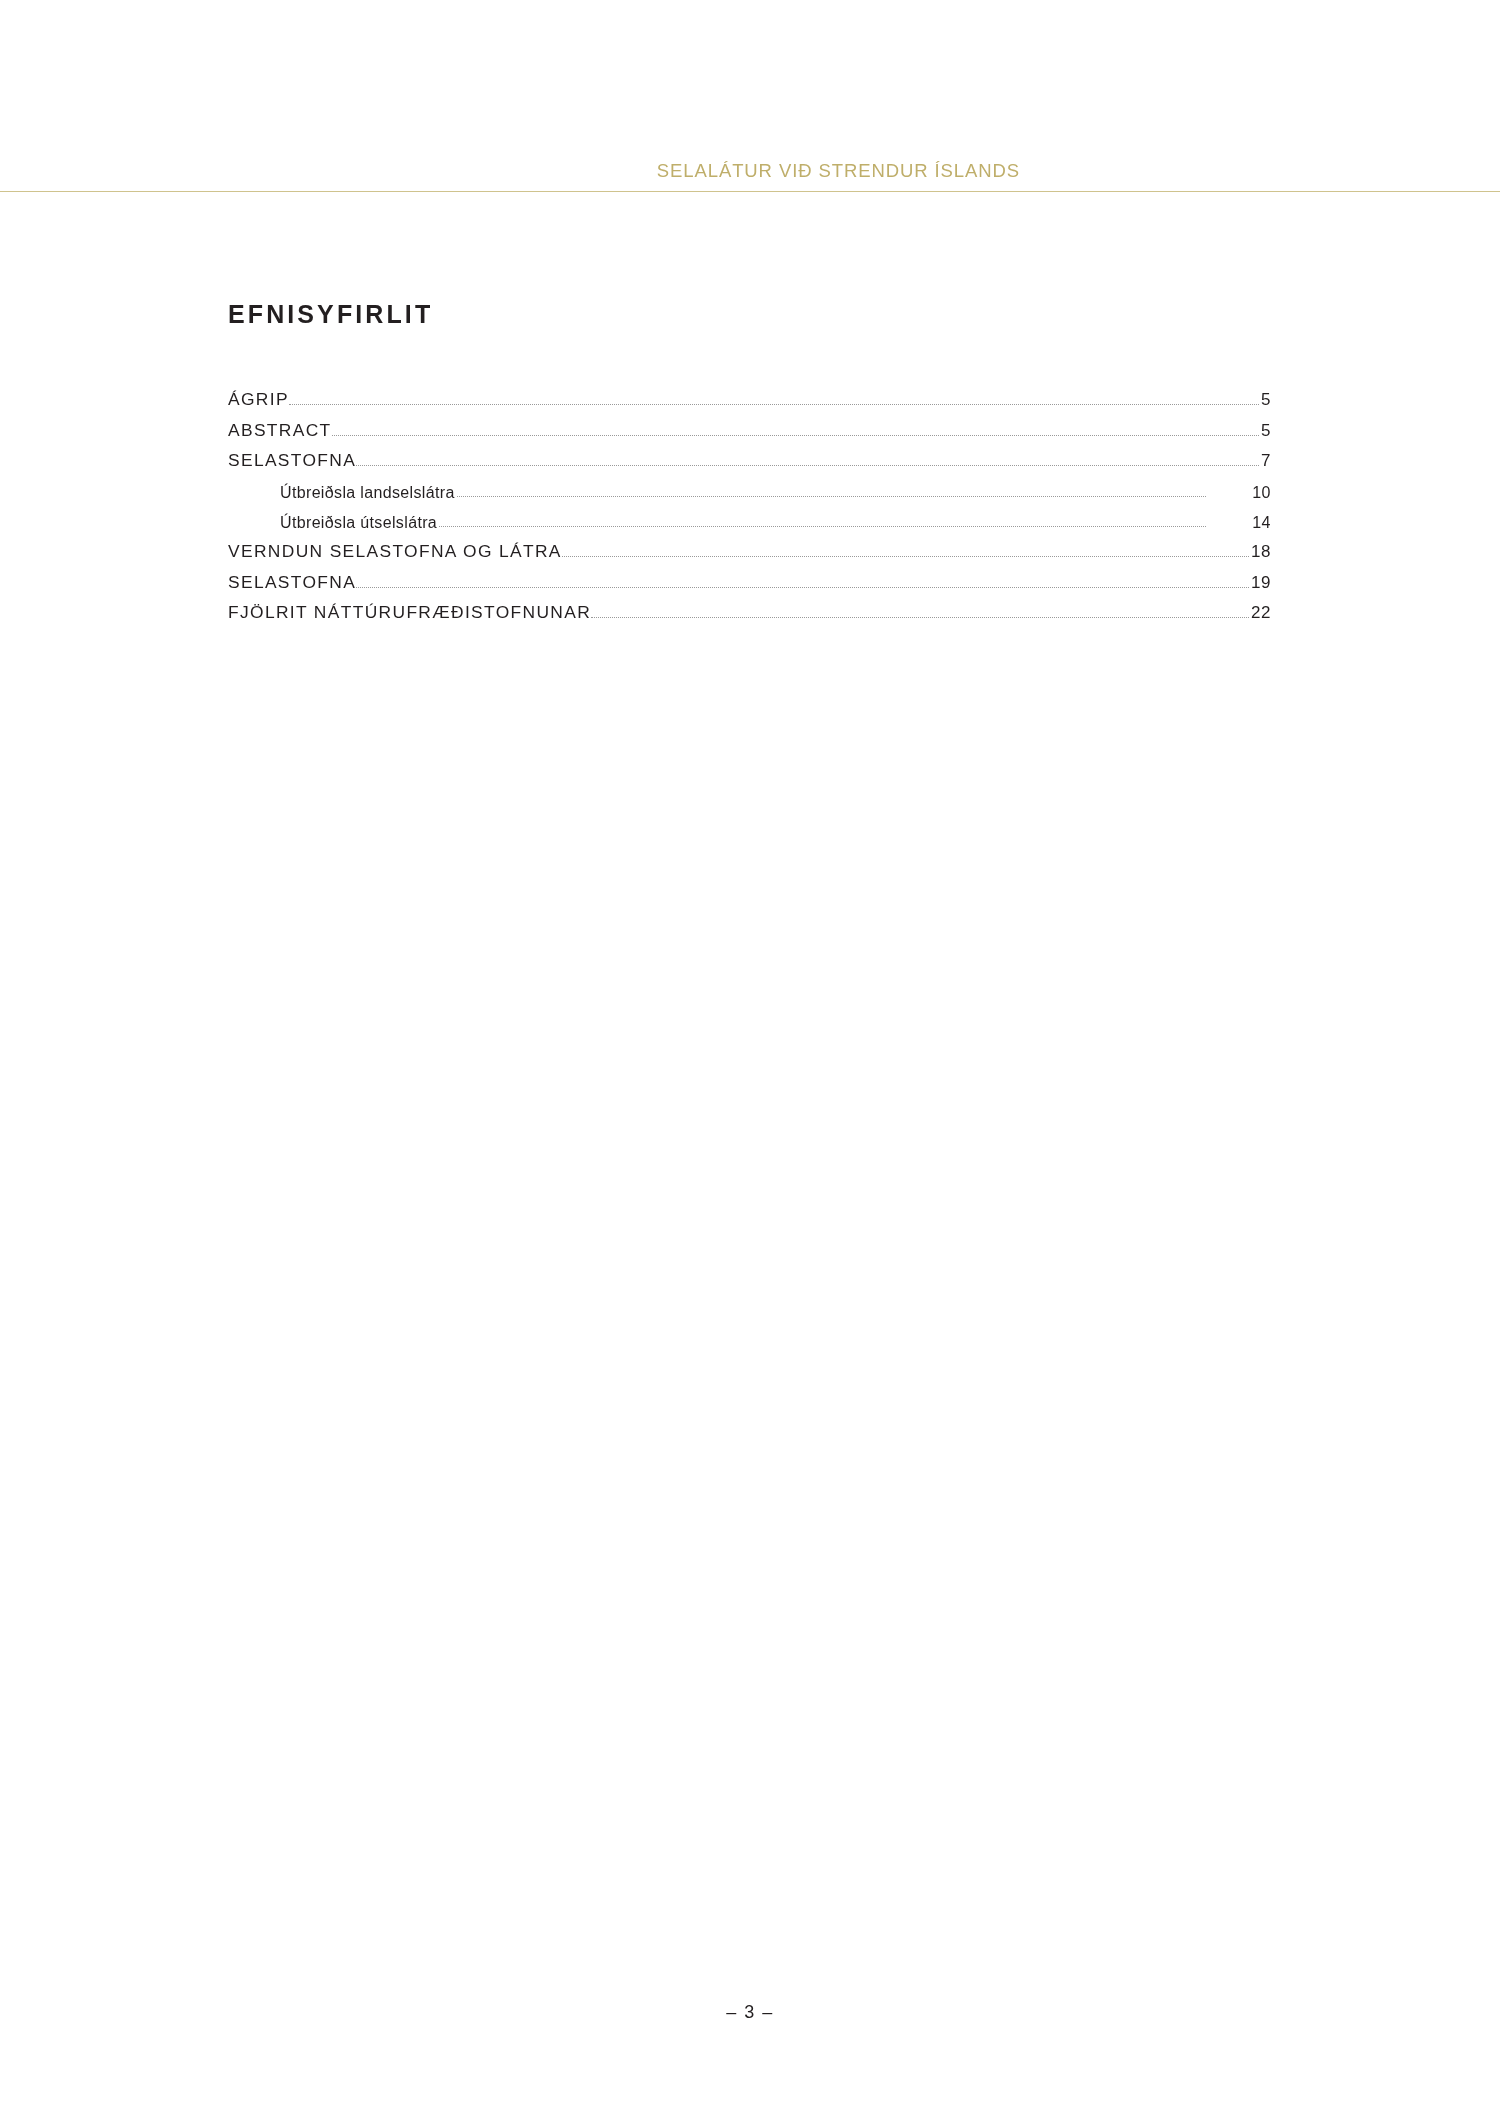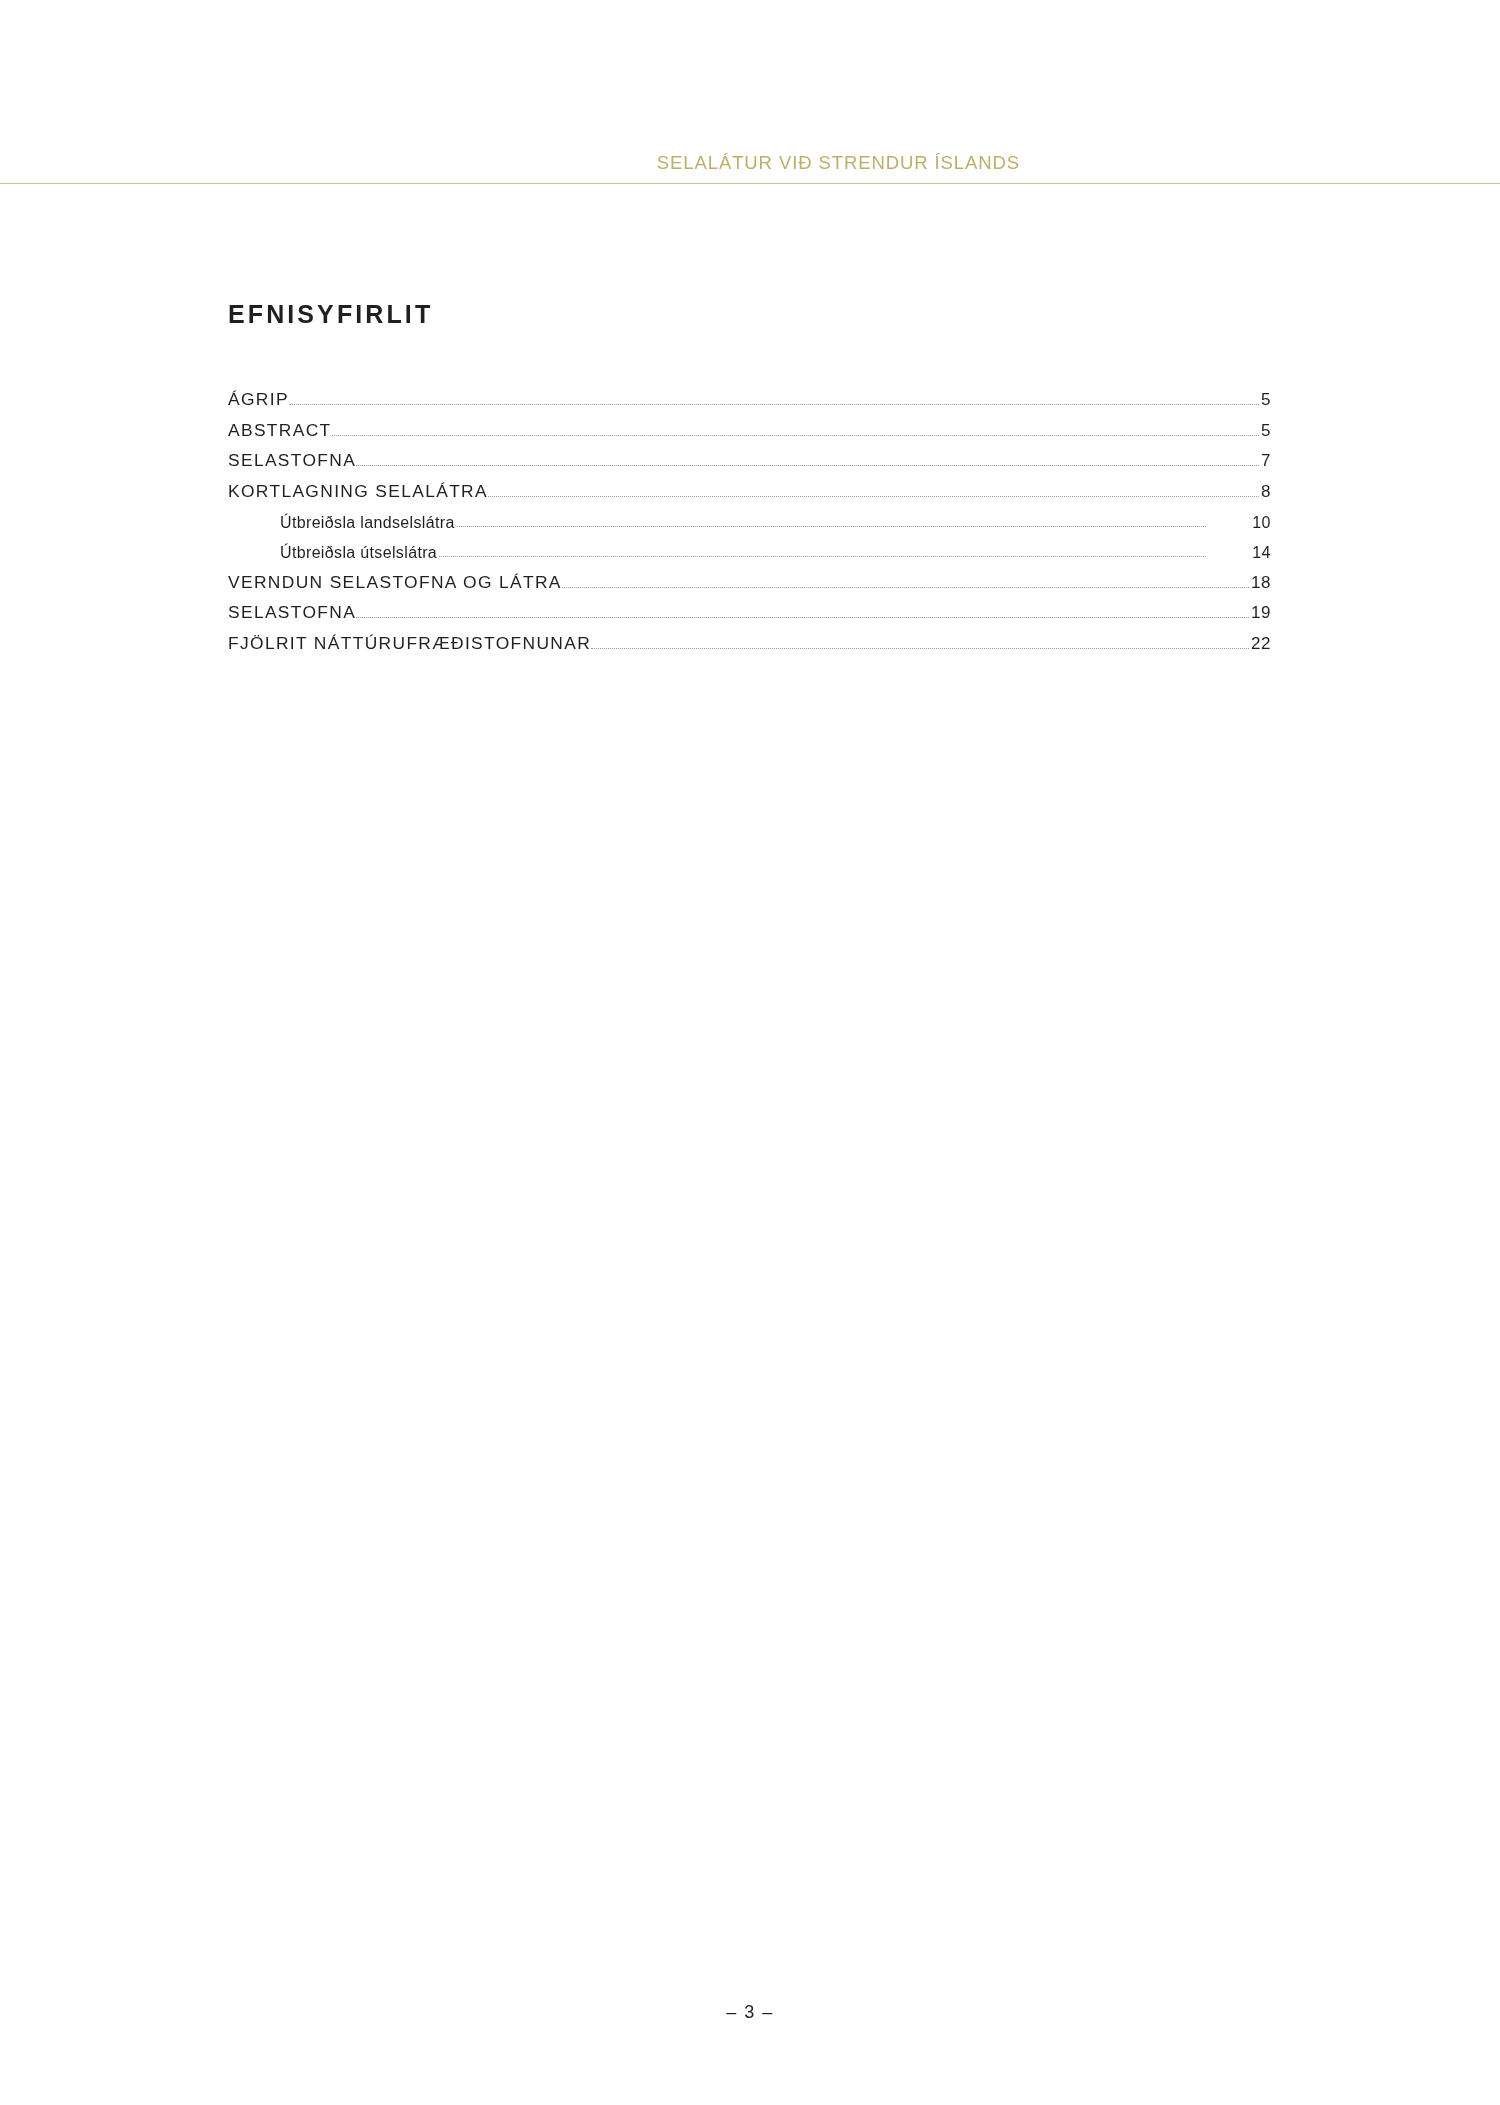--- a/index.html
+++ b/index.html
@@ -22,21 +22,21 @@
     top: 0;
     width: 1500px;
     height: 2105px;
     background: #ffffff;
   }
 
   
   .running-header {
     position: absolute;
     left: 0;
-    top: 152px;
+    top: 160px;
     width: 1292px;
     height: 40px;
   }
   .running-header-text {
     position: absolute;
     right: 272px;
     top: 0;
     font-size: 18.5px;
     letter-spacing: 0.9px;
     color: #bfae6a;
@@ -150,25 +150,20 @@
       <div class="toc-row level-1 tight">
         <span class="toc-label">ABSTRACT</span>
         <span class="toc-leader"></span>
         <span class="toc-page">5</span>
       </div>
       <div class="toc-row level-1 tight">
         <span class="toc-label">SELASTOFNA</span>
         <span class="toc-leader"></span>
         <span class="toc-page">7</span>
       </div>
-      <div class="toc-row level-1 tight">
-        <span class="toc-label">KORTLAGNING SELALÁTRA</span>
-        <span class="toc-leader"></span>
-        <span class="toc-page">8</span>
-      </div>
       <div class="toc-row level-2">
         <span class="toc-label">Útbreiðsla landselslátra</span>
         <span class="toc-leader"></span>
         <span class="toc-page">10</span>
       </div>
       <div class="toc-row level-2">
         <span class="toc-label">Útbreiðsla útselslátra</span>
         <span class="toc-leader"></span>
         <span class="toc-page">14</span>
       </div>

